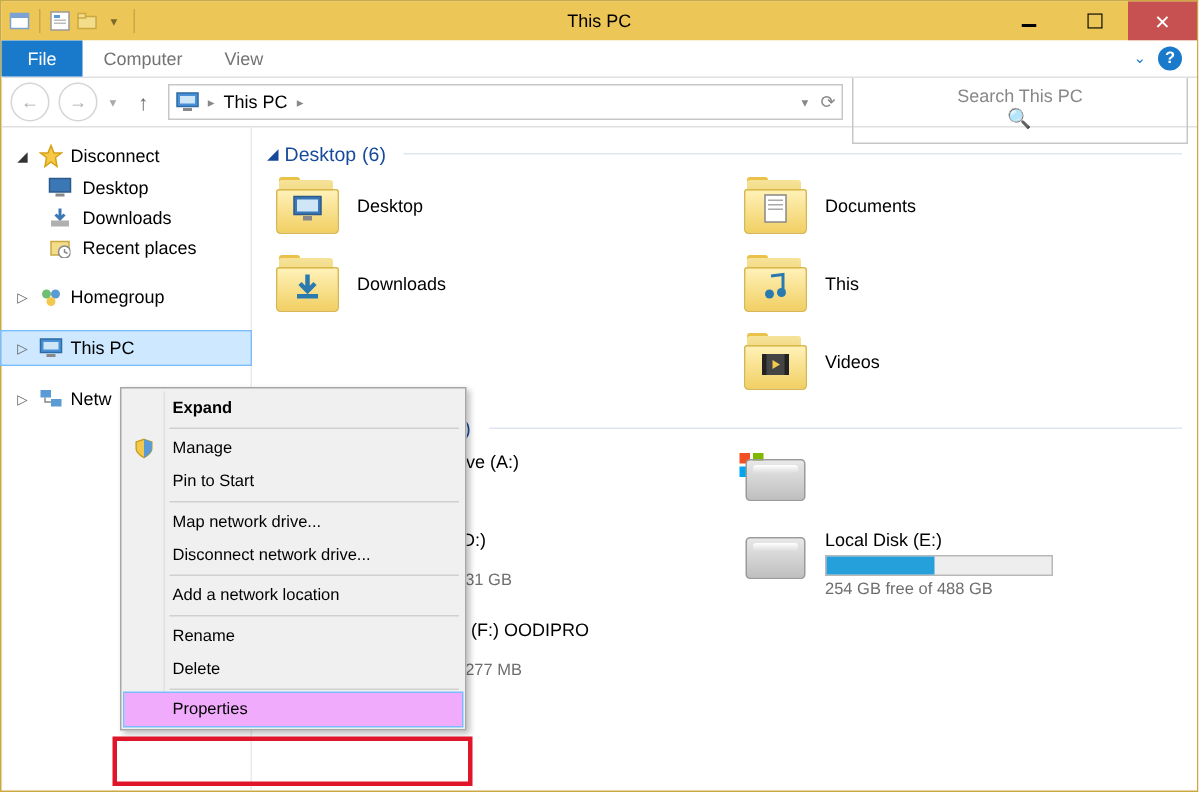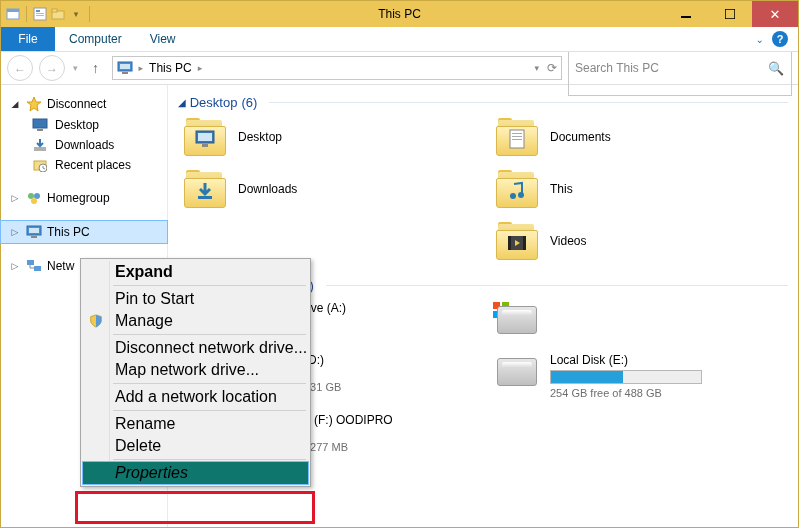--- a/index.html
+++ b/index.html
@@ -12,34 +12,34 @@
   .tb-sep{width:1px;height:16px;background:rgba(0,0,0,0.15);margin:0 3px;}
   .tb-title{position:absolute;left:50%;transform:translateX(-50%);font-size:12px;color:#000;}
   .win-controls{margin-left:auto;display:flex;height:100%;}
   .win-btn{width:44px;height:100%;display:flex;align-items:center;justify-content:center;font-family:Arial,sans-serif;}
   .win-min{color:#000;}
   .win-max{color:#000;}
   .win-close{background:#c75050;color:#fff;width:46px;font-size:13px;}
   
   .menubar{height:24px;border-bottom:1px solid #e0e0e0;display:flex;align-items:stretch;background:#fff;position:relative;}
   .file-btn{background:#1979ca;color:#fff;width:54px;display:flex;align-items:center;justify-content:center;font-size:12px;}
-  .menu-item{padding:0 14px;display:flex;align-items:center;color:#0c4a6e;}
+  .menu-item{padding:0 14px;display:flex;align-items:center;color:#737373;}
   .menu-right{margin-left:auto;display:flex;align-items:center;gap:8px;padding-right:10px;}
   .chev{font-size:10px;color:#1979ca;}
   .help{width:16px;height:16px;border-radius:50%;background:#1979ca;color:#fff;display:flex;align-items:center;justify-content:center;font-size:11px;font-weight:bold;}
   
   .navbar{height:32px;border-bottom:1px solid #e0e0e0;display:flex;align-items:center;padding:0 6px;gap:6px;}
   .nav-btn{width:24px;height:24px;border:1px solid #d5d5d5;border-radius:50%;display:flex;align-items:center;justify-content:center;color:#aaa;font-size:12px;}
   .nav-chev{color:#aaa;font-size:9px;padding:0 2px;}
   .nav-up{width:20px;text-align:center;color:#666;font-size:14px;}
   .addr{flex:1;height:22px;border:1px solid #c7c7c7;display:flex;align-items:center;padding:0 4px;gap:6px;}
   .addr .pc-icon{width:16px;height:16px;}
   .addr-sep{color:#888;font-size:9px;}
   .addr-right{margin-left:auto;display:flex;align-items:center;gap:8px;color:#888;}
-  .search{width:210px;height:22px;border:1px solid #c7c7c7;display:flex;align-items:center;padding:16px 6px;color:#888;justify-content:space-between;}
+  .search{width:210px;height:22px;border:1px solid #c7c7c7;display:flex;align-items:center;padding:16px 6px;color:#888;justify-content:space-between;flex-direction:column;}
   .search-icon{font-size:13px;color:#888;}
   
   .body{flex:1;display:flex;min-height:0;}
   .sidebar{width:166px;border-right:1px solid #eaeaea;padding-top:8px;}
   .tree-item{display:flex;align-items:center;height:22px;padding-left:8px;gap:4px;}
   .tree-arrow{width:12px;font-size:9px;color:#666;display:inline-block;text-align:center;}
   .tree-arrow.open{color:#333;}
   .tree-icon{width:18px;height:16px;display:flex;align-items:center;justify-content:center;}
   .tree-child{padding-left:30px;height:20px;display:flex;align-items:center;gap:6px;}
   .tree-gap{height:12px;}
@@ -64,24 +64,24 @@
   .hdd{width:38px;height:26px;background:linear-gradient(#e8e8e8,#bfbfbf);border:1px solid #9a9a9a;border-radius:3px;position:relative;}
   .hdd:before{content:"";position:absolute;left:4px;right:4px;top:3px;height:6px;background:linear-gradient(#fff,#d8d8d8);border-radius:2px;}
   .drive-info{flex:1;}
   .drive-name{font-size:12px;margin-bottom:3px;}
   .drive-bar{width:150px;height:12px;border:1px solid #b8b8b8;background:#eee;position:relative;}
   .drive-fill{position:absolute;left:0;top:0;bottom:0;background:#26a0da;}
   .drive-sub{font-size:11px;color:#6e6e6e;margin-top:3px;}
   
   .ctx{position:absolute;left:80px;top:258px;width:225px;background:#f0f0f0;border:1px solid #a7a7a7;box-shadow:2px 2px 4px rgba(0,0,0,0.25);z-index:20;padding:2px;}
   .ctx-iconcol{position:absolute;left:2px;top:2px;bottom:2px;width:26px;background:#f0f0f0;border-right:1px solid #e0e0e0;}
-  .ctx-item{position:relative;height:22px;display:flex;align-items:center;padding-left:32px;font-size:16px;z-index:2;}
+  .ctx-item{position:relative;height:22px;display:flex;align-items:center;padding-left:32px;font-size:11px;z-index:2;}
   .ctx-item.bold{font-weight:bold;}
   .ctx-sep{height:1px;background:#d0d0d0;margin:2px 2px 2px 30px;position:relative;z-index:2;}
-  .ctx-hover{background:#0f766e;outline:1px solid #7abdff;font-style:italic;}
+  .ctx-hover{background:#f0abfc;outline:1px solid #7abdff;}
   .ctx-icn{position:absolute;left:5px;width:16px;height:16px;display:flex;align-items:center;justify-content:center;}
   .shield{width:14px;height:14px;}
   .highlight-box{position:absolute;border:3px solid #e1152a;z-index:30;pointer-events:none;}
   
   svg{display:block;}
 </style>
 </head>
 <body>
 
 <div class="window">
@@ -389,37 +389,37 @@
   </div>
 </div>
 
 <div class="ctx">
   <div class="ctx-iconcol"></div>
   <div class="ctx-item bold">
       <span>Expand</span>
     </div>
   <div class="ctx-sep"></div>
   <div class="ctx-item">
-      <span>Pin to Start</span>
-    </div>
-  <div class="ctx-item">
     <span class="ctx-icn">
         <svg class="shield" viewBox="0 0 16 16">
           <path d="M8 1 L14 3 V8 C14 12 8 15 8 15 C8 15 2 12 2 8 V3 Z" fill="#f2c94c" stroke="#c79a1a"></path>
           <path d="M8 1 L14 3 V8 C14 12 8 15 8 15 V1 Z" fill="#5b9bd5"></path>
         </svg>
       </span>
     <span>Manage</span>
   </div>
+  <div class="ctx-item">
+      <span>Pin to Start</span>
+    </div>
   <div class="ctx-sep"></div>
   <div class="ctx-item">
+      <span>Map network drive...</span>
+    </div>
+  <div class="ctx-item">
       <span>Disconnect network drive...</span>
-    </div>
-  <div class="ctx-item">
-      <span>Map network drive...</span>
     </div>
   <div class="ctx-sep"></div>
   <div class="ctx-item">
       <span>Add a network location</span>
     </div>
   <div class="ctx-sep"></div>
   <div class="ctx-item">
       <span>Rename</span>
     </div>
   <div class="ctx-item">

